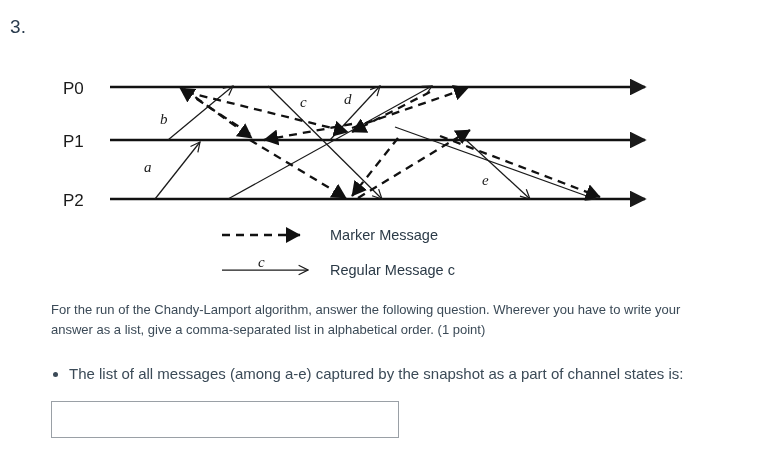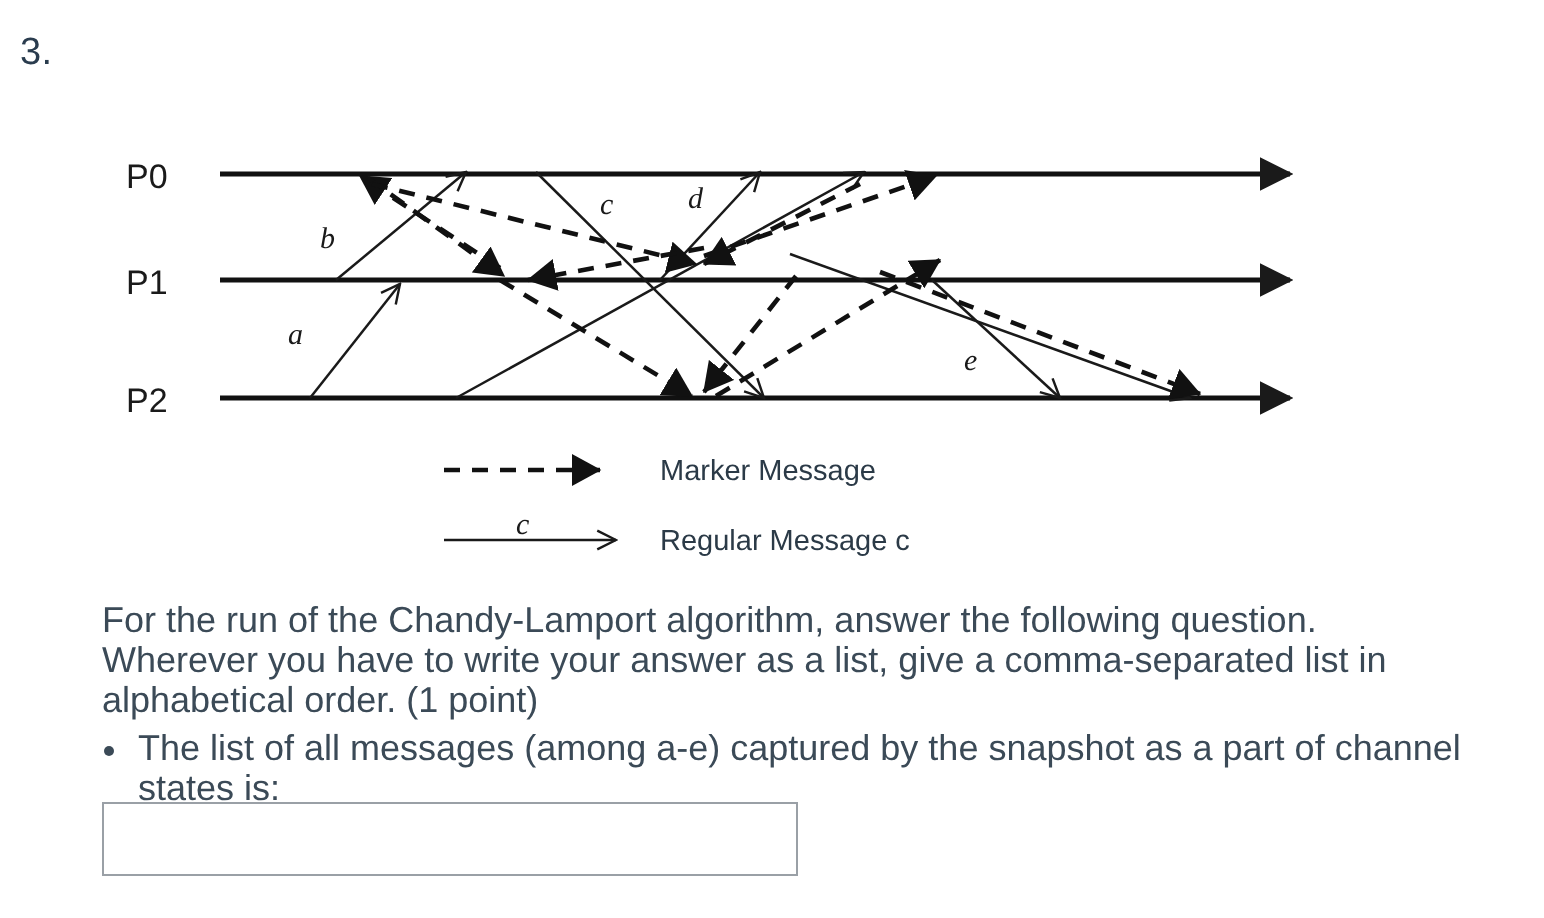--- a/index.html
+++ b/index.html
@@ -27,30 +27,30 @@
     left: 0px;
     top: 62px;
     width: 700px;
     height: 225px;
   }
   #body-text {
     position: absolute;
     left: 51px;
     top: 300px;
     width: 660px;
-    font-size: 18px;
+    font-size: 13px;
     line-height: 20px;
     color: #3b4a57;
   }
   #bullet-block {
     position: absolute;
     left: 51px;
     top: 364px;
     width: 680px;
-    font-size: 18px;
+    font-size: 15px;
     line-height: 20px;
     color: #3b4a57;
   }
   #bullet-block ul {
     margin: 0;
     padding: 0 0 0 18px;
   }
   #bullet-block li {
     margin: 0;
     padding: 0;

